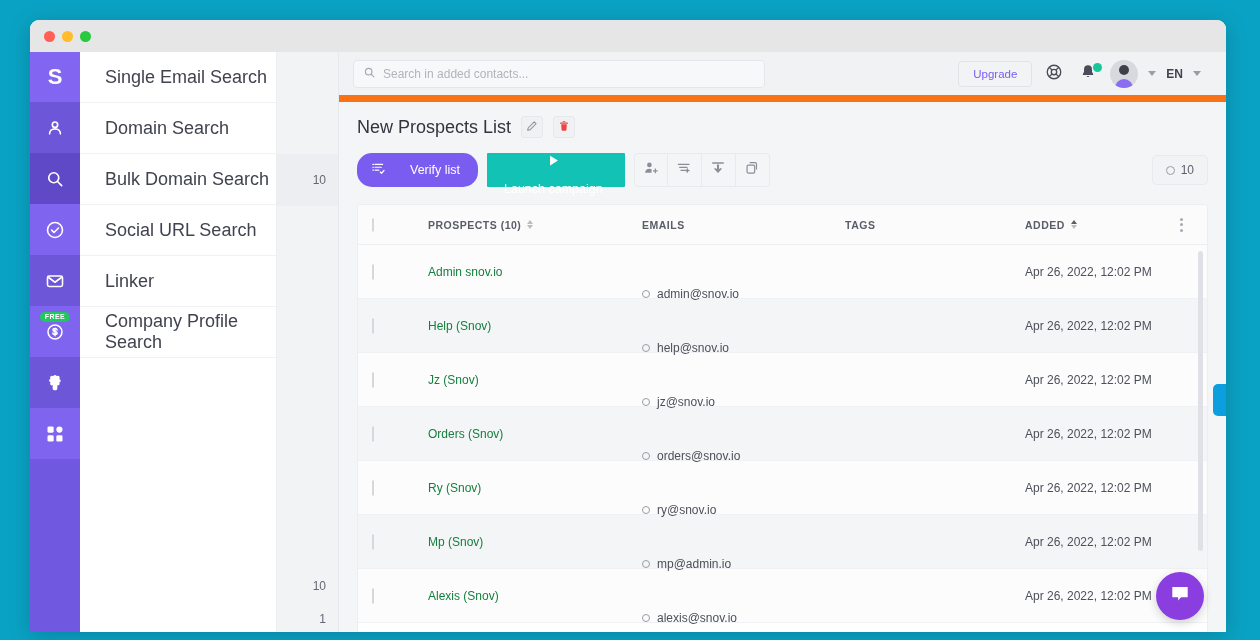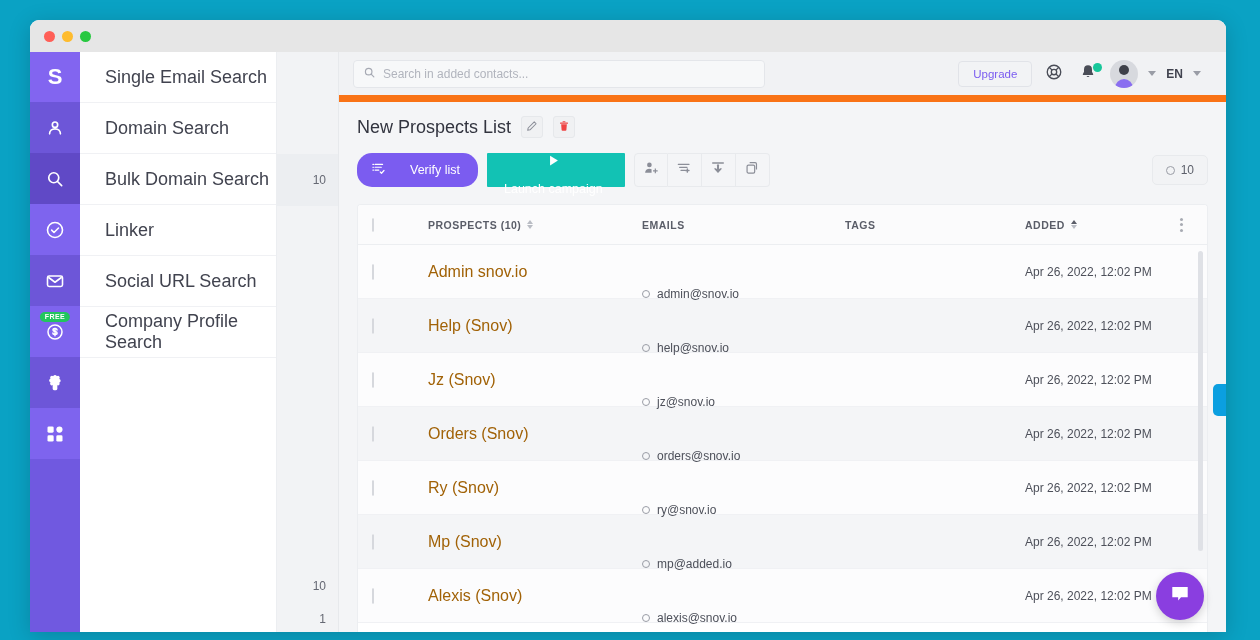--- a/index.html
+++ b/index.html
@@ -376,21 +376,21 @@
   .trow {
     display: flex; align-items: center;
     height: 54px;
     padding: 0 6px 0 14px;
     border-bottom: 1px solid #f0f1f4;
     font-size: 12px;
     color: #4d505a;
     background: #fcfcfd;
   }
   .trow.shade { background: #f4f5f7; }
-  .pname { color: #a16207; font-size: 16px; cursor: pointer; }
+  .pname { color: #15803d; font-size: 12px; cursor: pointer; }
   .email-cell { display: flex; align-items: center; gap: 7px; margin-top: 45px; }
   .email-ring {
     width: 8px; height: 8px;
     border: 1.4px solid #9a9da6;
     border-radius: 50%;
     flex: 0 0 8px;
   }
 
   
   .vscroll {
@@ -514,22 +514,22 @@
           </span>
         </div>
 
         <div class="rail-filler"></div>
       </div>
 
       <div class="nav">
         <div class="nav-item">Single Email Search</div>
         <div class="nav-item">Domain Search</div>
         <div class="nav-item">Bulk Domain Search</div>
+        <div class="nav-item">Social URL Search</div>
         <div class="nav-item">Linker</div>
-        <div class="nav-item">Social URL Search</div>
         <div class="nav-item">Company Profile Search</div>
         <div class="nav-rest"></div>
       </div>
 
       <div class="counts">
         <div class="count-hl" style="top:102px;height:52px;"></div>
         <div class="count-cell" style="top:121px;">10</div>
         <div class="count-cell" style="top:527px;">10</div>
         <div class="count-cell" style="top:560px;">1</div>
       </div>
@@ -766,21 +766,21 @@
               <div class="c-menu"></div>
             </div>
 
             <div class="trow shade">
               <div class="c-check"><span class="cb"></span></div>
               <div class="c-prosp">
                   <span class="pname">Mp (Snov)</span>
                 </div>
               <div class="c-email email-cell">
                   <span class="email-ring"></span>
-                  <span>mp@added.io</span>
+                  <span>mp@admin.io</span>
                 </div>
               <div class="c-tags"></div>
               <div class="c-added">Apr 26, 2022, 12:02 PM</div>
               <div class="c-menu"></div>
             </div>
 
             <div class="trow">
               <div class="c-check"><span class="cb"></span></div>
               <div class="c-prosp">
                   <span class="pname">Alexis (Snov)</span>

